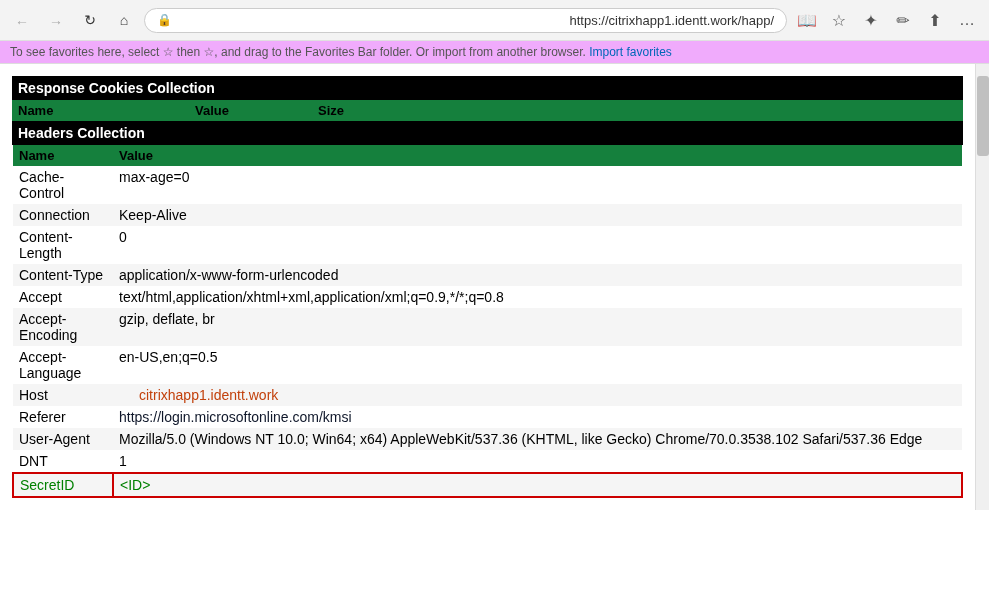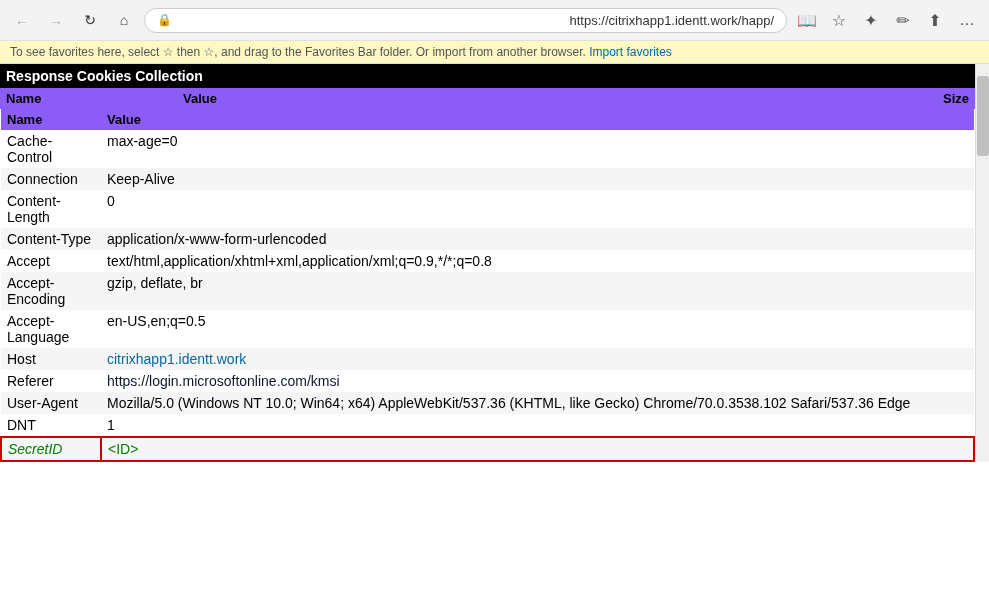--- a/index.html
+++ b/index.html
@@ -71,33 +71,33 @@
       align-items: center;
       justify-content: center;
       font-size: 16px;
       color: #555;
     }
 
     .favorites-bar {
       padding: 4px 10px;
       font-size: 12px;
       color: #555;
-      background: #fef9c3;
+      background: #f0abfc;
       border-top: 1px solid #e0e0e0;
       white-space: nowrap;
       overflow: hidden;
     }
     .favorites-bar a {
       color: #0067b8;
       text-decoration: none;
     }
 
     
     .page-content {
-      padding: 0;
+      padding: 12px;
       position: relative;
     }
 
     
     .scrollbar {
       position: absolute;
       right: 0;
       top: 0;
       width: 14px;
       height: 100%;
@@ -128,21 +128,21 @@
       font-size: 14px;
       padding: 4px 6px;
       width: 100%;
     }
 
     .data-table {
       width: 100%;
       border-collapse: collapse;
     }
     .data-table th {
-      background: #8b5cf6;
+      background: #15803d;
       font-weight: bold;
       text-align: left;
       padding: 3px 6px;
       border: none;
       font-size: 13px;
     }
     .data-table td {
       padding: 3px 6px;
       vertical-align: top;
       font-size: 14px;
@@ -156,21 +156,20 @@
 
     .col-name { width: 100px; color: #000; font-weight: normal; }
     .col-value { color: #000; }
 
     
     .highlighted-row td {
       border: 2px solid #cc0000 !important;
     }
     .highlighted-row td.col-name {
       color: #008000 !important;
-      font-style: italic;
     }
     .highlighted-row td.col-value {
       color: #008000 !important;
     }
 
     
     .section-wrapper {
       margin-bottom: 0;
     }
 
@@ -212,29 +211,30 @@
 <div class="page-content">
   <div class="content-area">
 
     <div class="section-wrapper">
       <div class="section-header">Response Cookies Collection</div>
       <table class="data-table cookies-table">
         <thead>
           <tr>
             <th>Name</th>
             <th style="text-align:center">Value</th>
-            <th style="text-align:right">Size</th>
+            <th style="text-align:left">Size</th>
           </tr>
         </thead>
         <tbody id="cookies-body">
         </tbody>
       </table>
     </div>
 
     <div class="section-wrapper">
+      <div class="section-header">Headers Collection</div>
       <table class="data-table">
         <thead>
           <tr>
             <th class="col-name">Name</th>
             <th>Value</th>
           </tr>
         </thead>
         <tbody id="headers-body">
         <tr>
               <td class="col-name">Cache-Control</td>
@@ -259,21 +259,21 @@
             <tr>
               <td class="col-name">Accept-Encoding</td>
               <td class="col-value">gzip, deflate, br</td>
             </tr>
             <tr>
               <td class="col-name">Accept-Language</td>
               <td class="col-value">en-US,en;q=0.5</td>
             </tr>
             <tr>
               <td class="col-name">Host</td>
-              <td class="col-value"><a href="#" style="color: #0369a1; text-decoration: none;">citrixhapp1.identt.work</a></td>
+              <td class="col-value"><a href="#" style="color: #c2410c; text-decoration: none; margin-left: 20px;">citrixhapp1.identt.work</a></td>
             </tr>
             <tr>
               <td class="col-name">Referer</td>
               <td class="col-value"><a href="#" style="color: #0f172a; text-decoration: none;">https://login.microsoftonline.com/kmsi</a></td>
             </tr>
             <tr>
               <td class="col-name">User-Agent</td>
               <td class="col-value">Mozilla/5.0 (Windows NT 10.0; Win64; x64) AppleWebKit/537.36 (KHTML, like Gecko) Chrome/70.0.3538.102 Safari/537.36 Edge</td>
             </tr>
             <tr>

